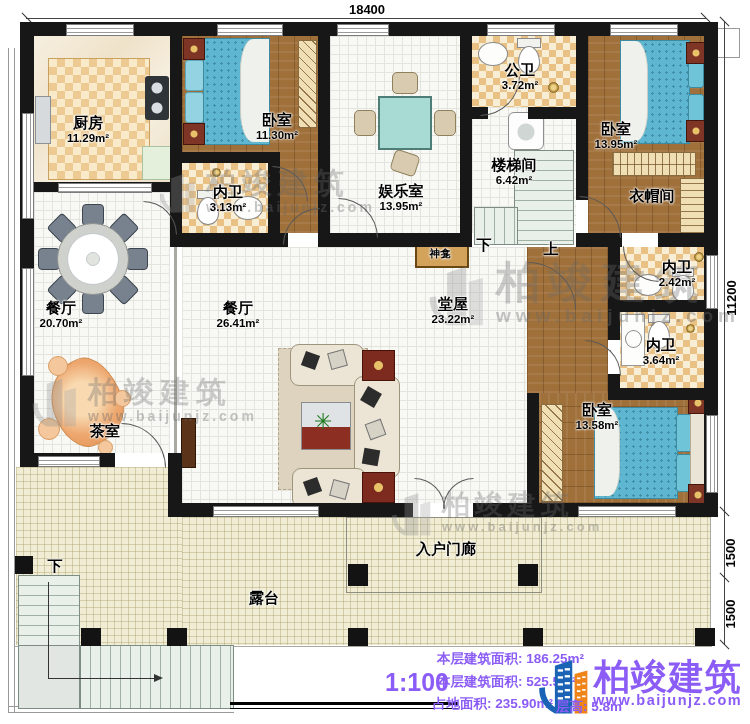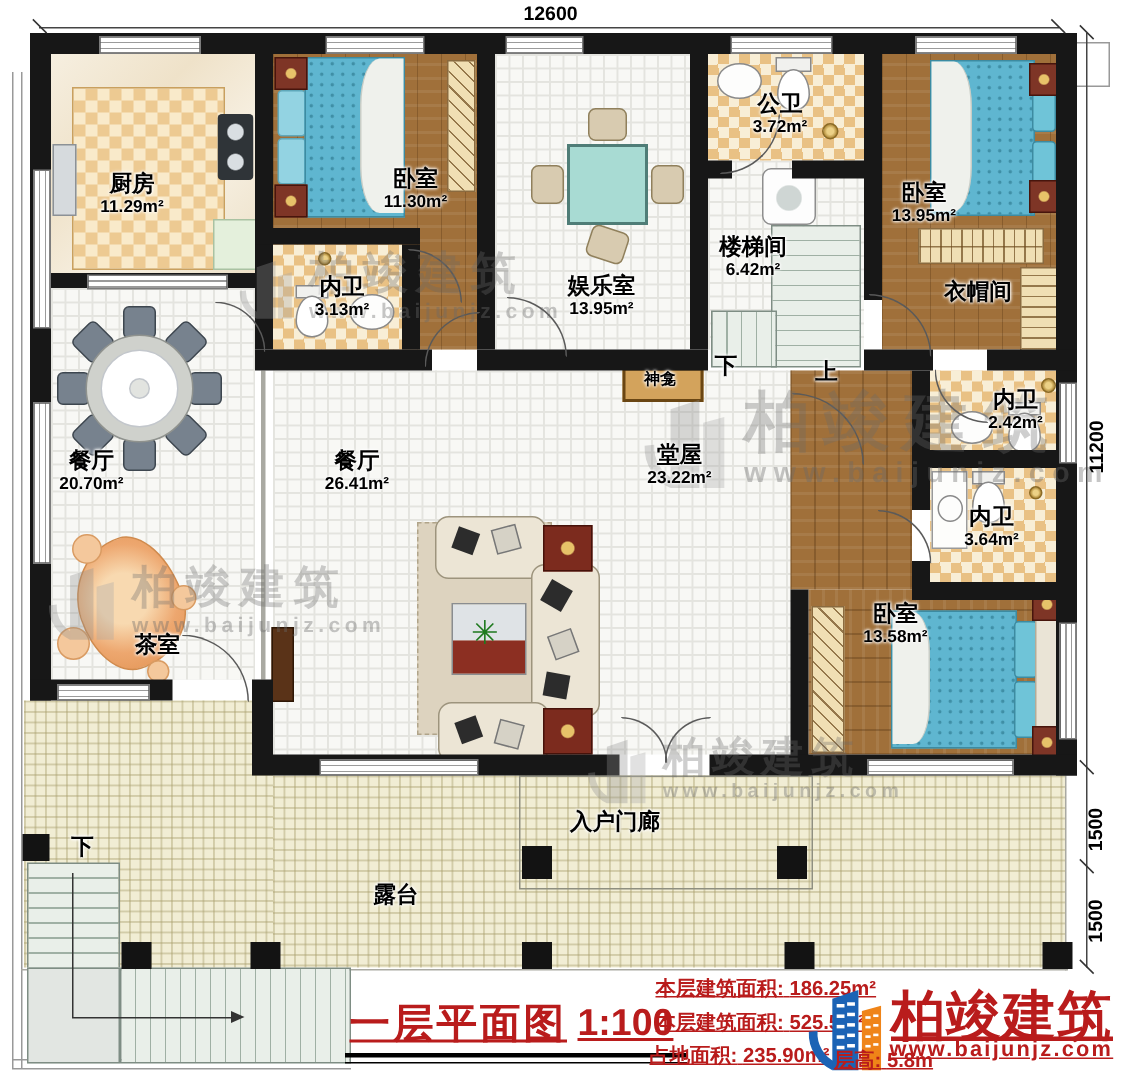--- a/index.html
+++ b/index.html
@@ -56,21 +56,21 @@
   .rlabel.sm .nm{font-size:10.5px;}
   .dim{position:absolute;z-index:55;font-weight:bold;font-size:13px;color:#000;transform:translate(-50%,-50%);white-space:nowrap;}
   .dim.rot{transform:translate(-50%,-50%) rotate(-90deg);}
   .dimline{position:absolute;background:#444;z-index:54;}
   .tick{position:absolute;width:13px;height:1px;background:#333;transform:rotate(45deg);z-index:55;}
   
   .wm{position:absolute;z-index:45;display:flex;align-items:center;gap:8px;pointer-events:none;}
   .wm .big{font-weight:bold;color:rgba(105,105,105,.33);white-space:nowrap;display:block;line-height:1;}
   .wm .url{font-weight:bold;color:rgba(105,105,105,.38);white-space:nowrap;display:block;line-height:1.3;}
   
-  .tb{position:absolute;z-index:60;color:#b91c1c;white-space:nowrap;text-decoration:underline;}
+  .tb{position:absolute;z-index:60;color:#8b5cf6;white-space:nowrap;}
   .stat{font-size:13.5px;font-weight:bold;}
   #brandname{font-size:36px;font-weight:900;letter-spacing:1px;}
   #brandurl{font-size:14.5px;font-weight:bold;letter-spacing:1.5px;}
   .arrowhead{position:absolute;width:0;height:0;z-index:12;}
 </style>
 </head>
 <body>
 
 <div id="plan">
 
@@ -379,21 +379,20 @@
   <div class="wm" style="left:388px;top:487px">
     <svg width="46" height="52" style="opacity:.33">
         <use href="#bjl-gray"></use>
       </svg>
     <div class="wmtxt">
       <span class="big" style="font-size:28px;letter-spacing:5px">柏竣建筑</span>
       <span class="url" style="font-size:13px;letter-spacing:3px">www.baijunjz.com</span>
     </div>
   </div>
 
-  <div class="tb" style="left:233px;top:664px;font-size:27px;font-weight:bold;letter-spacing:2px">一层平面图</div>
   <div class="tb" style="left:385px;top:668px;font-size:25px;font-weight:600">1:100</div>
   <div class="tb" style="left:230px;top:702px;width:228px;height:3px;background:#000"></div>
   <div class="tb" style="left:230px;top:708px;width:228px;height:1px;background:#000"></div>
 
   <div class="tb stat" style="left:437px;top:650px">
     <span>本层建筑面积:</span>
     <span>186.25m²</span>
   </div>
   <div class="tb stat" style="left:437px;top:673px">
     <span>本层建筑面积:</span>
@@ -429,21 +428,21 @@
       <span class="ar">3.13m²</span>
     </div>
     <div class="rlabel" style="left: 401px; top: 198px;">
       <span class="nm">娱乐室</span>
       <span class="ar">13.95m²</span>
     </div>
     <div class="rlabel" style="left: 520px; top: 77px;">
       <span class="nm">公卫</span>
       <span class="ar">3.72m²</span>
     </div>
-    <div class="rlabel" style="left: 502px; top: 172px; text-align: center;">
+    <div class="rlabel" style="left: 514px; top: 172px; text-align: center;">
       <span class="nm">楼梯间</span>
       <span class="ar">6.42m²</span>
     </div>
     <div class="rlabel" style="left: 616px; top: 136px;">
       <span class="nm">卧室</span>
       <span class="ar">13.95m²</span>
     </div>
     <div class="rlabel" style="left: 652px; top: 196px;">
       <span class="nm">衣帽间</span>
     </div>
@@ -482,20 +481,20 @@
     </div>
     <div class="rlabel" style="left: 551px; top: 249px;">
       <span class="nm">上</span>
     </div>
     <div class="rlabel" style="left: 55px; top: 566px;">
       <span class="nm">下</span>
     </div>
     <div class="rlabel" style="left: 264px; top: 598px;">
       <span class="nm">露台</span>
     </div>
-    <div class="rlabel" style="left: 410px; top: 549px;">
+    <div class="rlabel" style="left: 446px; top: 549px;">
       <span class="nm">入户门廊</span>
     </div>
-    <div class="dim" style="left: 367px; top: 9px;">12600</div>
+    <div class="dim" style="left: 367px; top: 9px;">18400</div>
     <div class="dim rot" style="left: 731px; top: 298px;">11200</div>
     <div class="dim rot" style="left: 730px; top: 553px;">1500</div>
     <div class="dim rot" style="left: 730px; top: 614px;">1500</div>
   </div>
 
 </body></html>

